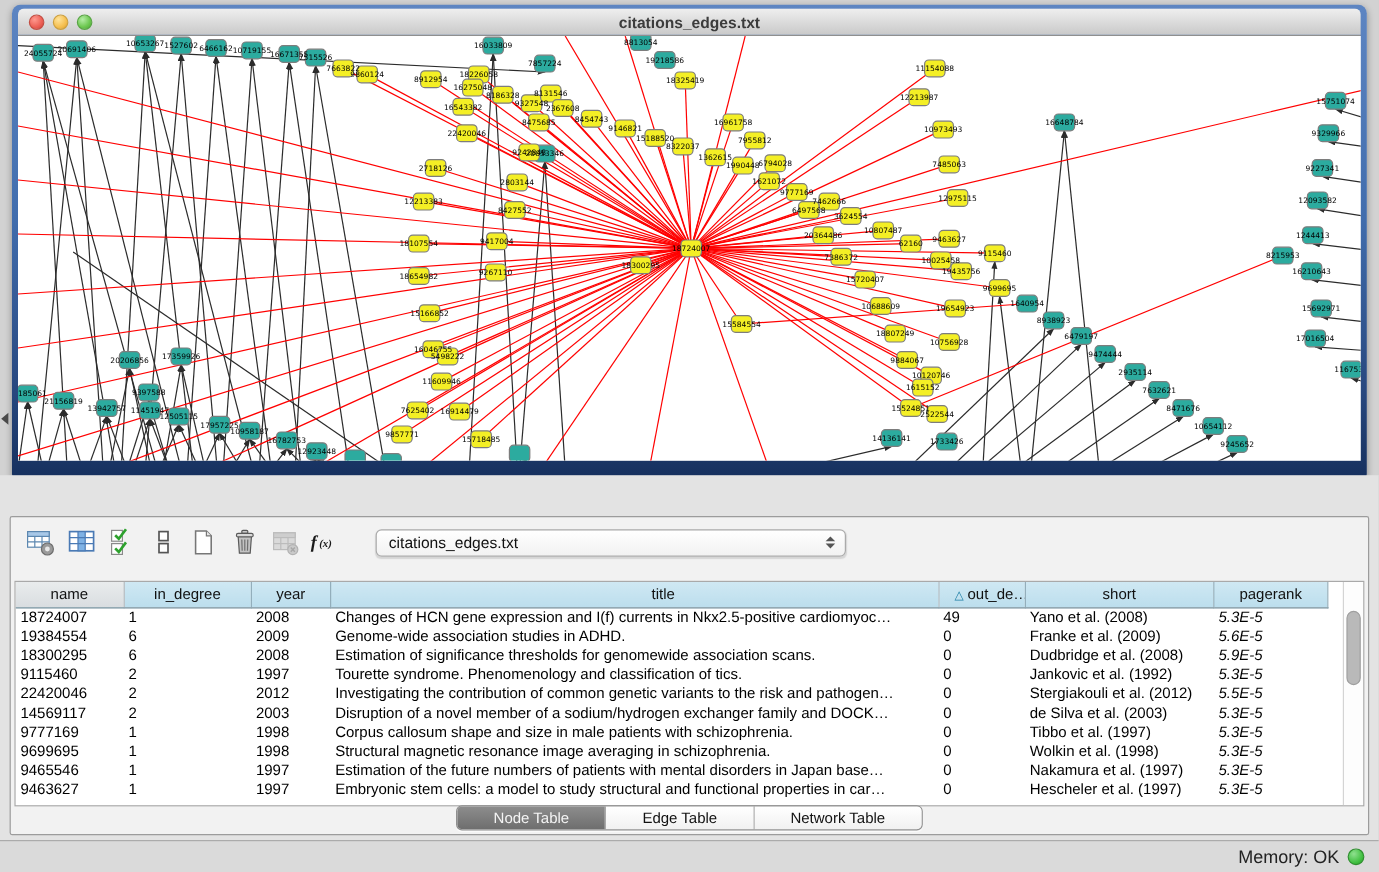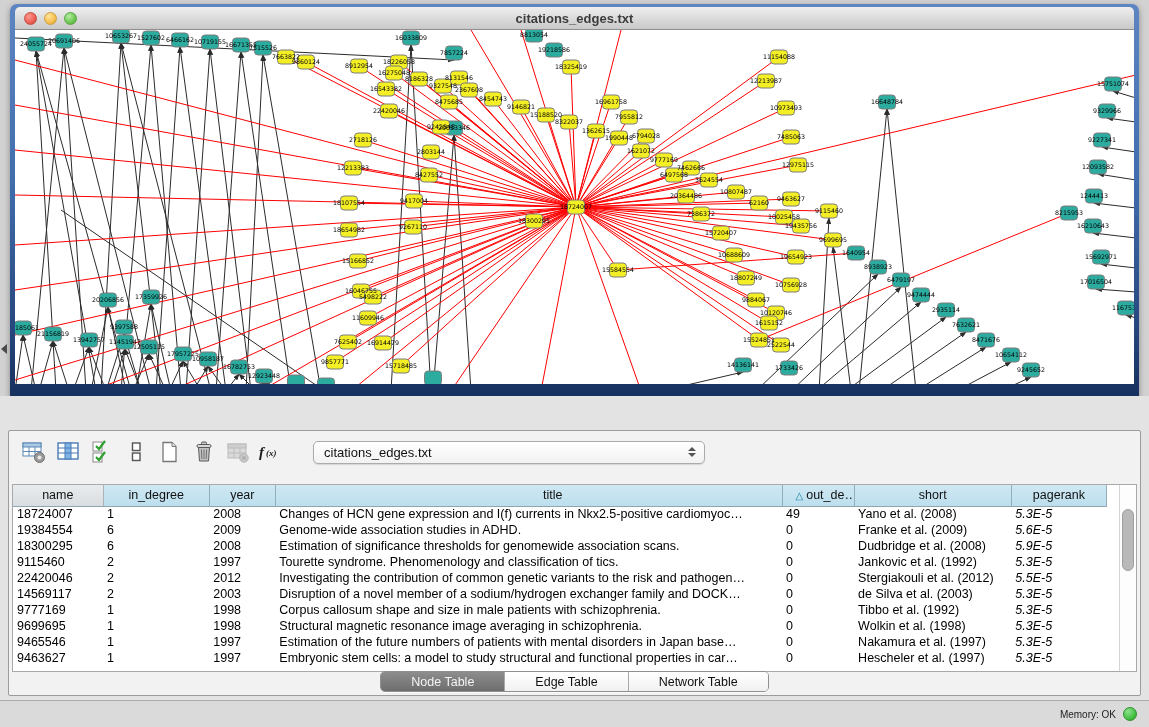--- a/index.html
+++ b/index.html
@@ -70,21 +70,21 @@
   .tabs-row { position:absolute; left:0; bottom:3px; width:100%; display:flex; justify-content:center; }
   .seg { display:flex; height:21px; border:1px solid #8f8f8f; border-radius:5px; overflow:hidden;
     box-shadow:0 1px 1px rgba(255,255,255,.7); }
   .seg .tab { padding:0 30px; font-size:12.5px; line-height:20px; background:linear-gradient(#ffffff,#f1f1f1);
     color:#111; border-right:1px solid #a9a9a9; }
   .seg .tab:last-child { border-right:none; }
   .seg .tab.active { background:linear-gradient(#8d8d8d,#6e6e6e); color:#f4f4f4; }
 
   .statusbar { position:absolute; left:0; bottom:0; width:1149px; height:27px; background:#dadada;
     border-top:1px solid #ababab; display:flex; align-items:center; justify-content:flex-end; padding-right:12px; }
-  .mem-label { font-size:10px; color:#222; margin-right:7px; }
+  .mem-label { font-size:15px; color:#222; margin-right:7px; }
   .mem-dot { width:14px; height:14px; border-radius:50%;
     background:radial-gradient(circle at 35% 30%, #8fe08f, #3fbf3f 65%, #2e8f2e); border:1px solid #2e8f2e; }
 </style>
 </head>
 <body>
 
 <div class="net-window">
   <div class="titlebar">
     <div class="lights">
       <div class="light red"></div>
@@ -679,21 +679,21 @@
               <td class="c-out">0</td>
               <td class="c-short">de Silva et al. (2003)</td>
               <td class="c-pr">5.3E-5</td>
             </tr>
             <tr>
               <td class="c-name">9777169</td>
               <td class="c-in">1</td>
               <td class="c-year">1998</td>
               <td class="c-title">Corpus callosum shape and size in male patients with schizophrenia.</td>
               <td class="c-out">0</td>
-              <td class="c-short">Tibbo et al. (1992)</td>
+              <td class="c-short">Tibbo et al. (1997)</td>
               <td class="c-pr">5.3E-5</td>
             </tr>
             <tr>
               <td class="c-name">9699695</td>
               <td class="c-in">1</td>
               <td class="c-year">1998</td>
               <td class="c-title">Structural magnetic resonance image averaging in schizophrenia.</td>
               <td class="c-out">0</td>
               <td class="c-short">Wolkin et al. (1998)</td>
               <td class="c-pr">5.3E-5</td>

